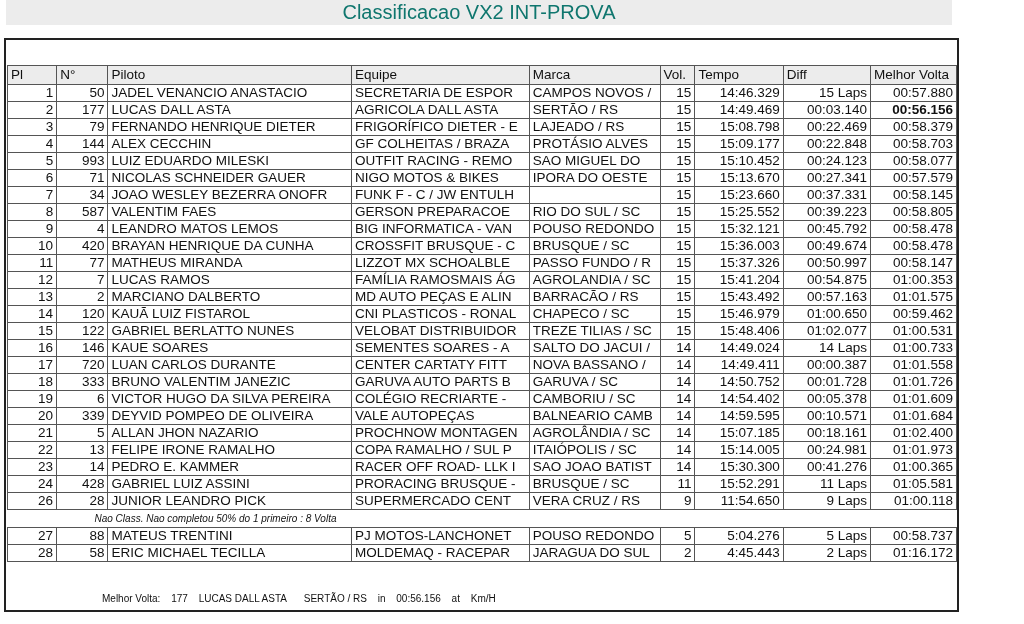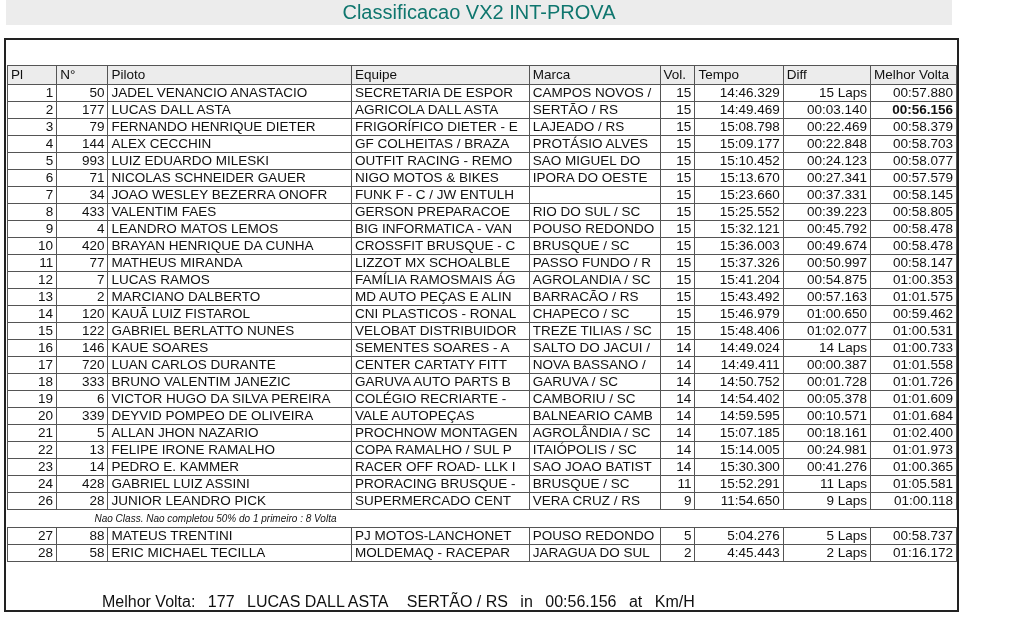--- a/index.html
+++ b/index.html
@@ -13,21 +13,21 @@
            border:2px solid #222; box-sizing:border-box; background:#fff; }
   table { position:absolute; left:1px; top:1px; border-collapse:collapse;
           font-size:13.5px; table-layout:fixed;margin-top:24px; }
   th, td { border:1px solid #555; padding:0 3px; height:16.6px; line-height:16px;
            white-space:nowrap; overflow:hidden; box-sizing:border-box; }
   th { background:#ececec; font-weight:normal; text-align:left; height:19px; }
   td.r { text-align:right; }
   td.bold { font-weight:bold; }
   tr.note td { border:none; font-size:10px; padding-left:87px; height:18px;font-style:italic; }
   .footer { position:absolute; left:0; width:951px; top:553px; text-align:left;
-            font-size:16px; padding-left:96px; box-sizing:border-box; }
+            font-size:10px; padding-left:96px; box-sizing:border-box; }
   .footer span { margin-right:8px; }
 </style>
 </head>
 <body>
 
 <div class="title-bar">
   <div class="title">Classificacao VX2 INT-PROVA</div>
 </div>
 
 <div class="frame">
@@ -129,21 +129,21 @@
           <td>JOAO WESLEY BEZERRA ONOFR</td>
           <td>FUNK F - C / JW ENTULH</td>
           <td></td>
           <td class="r">15</td>
           <td class="r">15:23.660</td>
           <td class="r">00:37.331</td>
           <td class="r">00:58.145</td>
         </tr>
         <tr>
           <td class="r">8</td>
-          <td class="r">433</td>
+          <td class="r">587</td>
           <td>VALENTIM FAES</td>
           <td>GERSON PREPARACOE</td>
           <td>RIO DO SUL / SC</td>
           <td class="r">15</td>
           <td class="r">15:25.552</td>
           <td class="r">00:39.223</td>
           <td class="r">00:58.805</td>
         </tr>
         <tr>
           <td class="r">9</td>

